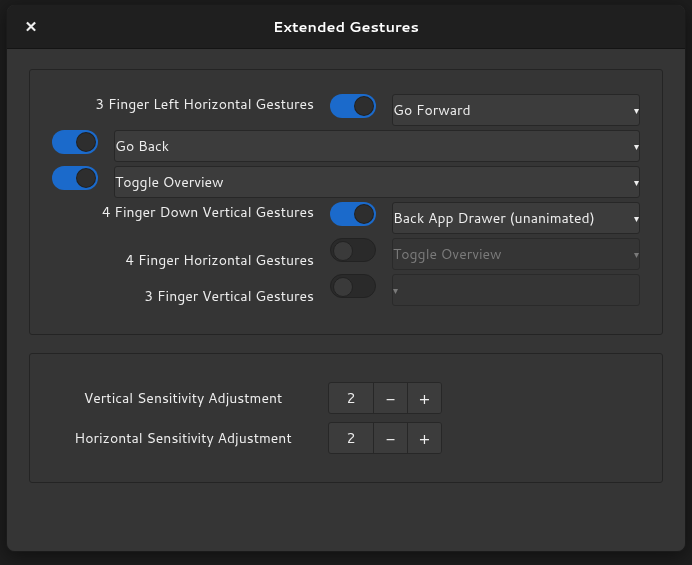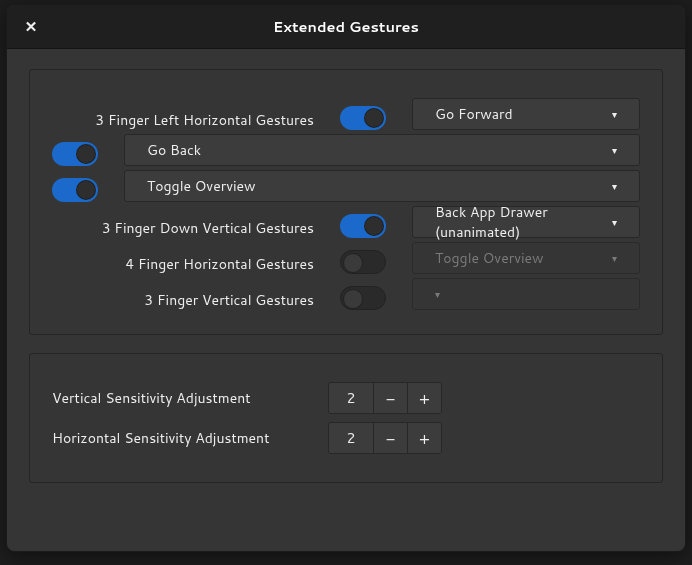--- a/index.html
+++ b/index.html
@@ -56,23 +56,23 @@
   }
   .panel {
     border: 1px solid #242424;
     border-radius: 3px;
     background: #353535;
     padding: 24px 22px;
     margin-bottom: 18px;
   }
   .row {
     display: flex;
-    align-items: flex-end;
+    align-items: flex-start;
     height: 36px;
-    gap: 26px;
+    gap: 16px;
   }
   .row .label {
     width: 262px;
     text-align: right;
     color: #eee;
     font-size: 14px;
   }
   .row.disabled .label { color: #eee; margin-top: 12px; }
   .toggle {
     width: 46px; height: 24px;
@@ -100,21 +100,21 @@
     border: 1px solid #222;
   }
   .dropdown {
     flex: 1;
     height: 32px;
     background: #3c3c3c;
     border: 1px solid #272727;
     border-radius: 3px;
     display: flex;
     align-items: center;
-    padding: 0 22px;
+    padding: 0 0;
     color: #eee;
     cursor: pointer;
     justify-content: space-between;
   }
   .dropdown.disabled {
     background: #353535;
     border: 1px solid #2a2a2a;
     color: #7a7a7a;
     cursor: default;
   }
@@ -145,21 +145,21 @@
     background: #3c3c3c;
   }
   .sens-row {
     display: flex;
     align-items: center;
     gap: 14px;
     height: 40px;
   }
   .sens-row .label {
     width: 262px;
-    text-align: left;
+    text-align: center;
     font-size: 14px;
     color: #eee;
   }
 </style>
 </head>
 <body>
 
 <div class="window">
   <div class="titlebar">
     <div class="close-btn">
@@ -197,21 +197,21 @@
         <div class="toggle on">
             <div class="knob"></div>
           </div>
         <div class="dropdown">
           <span>Toggle Overview</span>
           <span class="dd-caret">▾</span>
         </div>
       </div>
 
       <div class="row">
-        <div class="label">3 Finger Down Vertical Gestures</div>
+        <div class="label">4 Finger Down Vertical Gestures</div>
         <div class="toggle on">
             <div class="knob"></div>
           </div>
         <div class="dropdown">
           <span>Back App Drawer (unanimated)</span>
           <span class="dd-caret">▾</span>
         </div>
       </div>
 
       <div class="row disabled">

